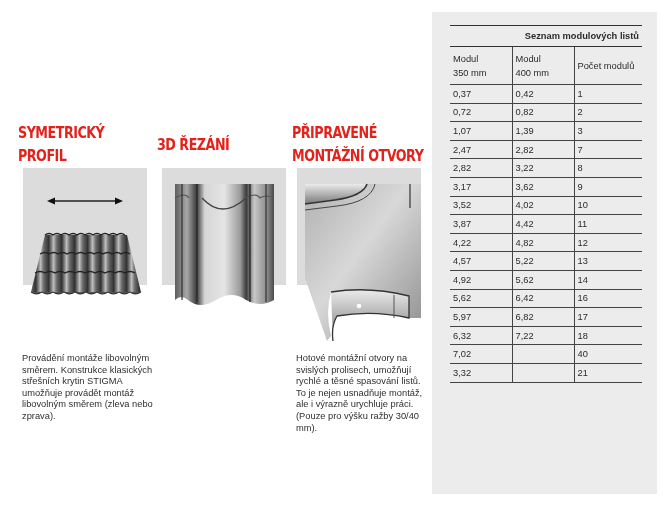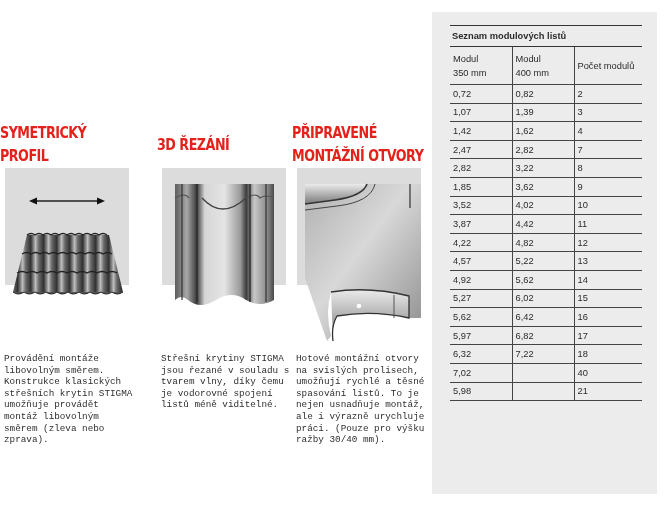--- a/index.html
+++ b/index.html
@@ -1,34 +1,34 @@
 <!DOCTYPE html>
 <html><head>
 <meta charset="utf-8">
 <style>
   html, body { margin:0; padding:0; }
   body { width:669px; height:506px; background:#ffffff; position:relative; overflow:hidden;
          font-family:"Liberation Sans", sans-serif; color:#2b2b2b; }
   .feature { position:absolute; top:0; width:132px; height:506px; }
-  .f1 { left:0; } .f2 { left:157px; } .f3 { left:292px; }
+  .f1 { left:18px; } .f2 { left:157px; } .f3 { left:292px; }
   .title { position:absolute; left:0; color:#e3221b; font-family:"DejaVu Sans", sans-serif;
            font-weight:bold; font-size:15.5px; line-height:23px; letter-spacing:-0.6px;
            transform:scaleX(0.82); transform-origin:left top; white-space:nowrap; }
   .f1 .title { top:122px; }
   .f2 .title { top:134px; }
   .f3 .title { top:122px; }
   .img { position:absolute; left:5px; top:168px; width:124px; height:173px; }
   .img .bg { position:absolute; left:0; top:0; width:124px; height:117px; background:#dcdcdc; }
   .desc { position:absolute; left:4px; top:353px; font-size:9.3px; line-height:11.6px; color:#2e2e2e;
-          width:132px;font-family:Liberation Mono, monospace; }
+          width:132px; }
   .f3 .desc { width:134px; }
   .panel { position:absolute; left:432px; top:12px; width:225px; height:482px; background:#ececec; }
   table { position:absolute; left:450px; top:25px; width:192px; border-collapse:collapse;
           font-size:9.3px; color:#2b2b2b; }
-  table th.cap { text-align:left; font-weight:bold; font-size:9.3px; padding:3px 3px 3px 2px;
+  table th.cap { text-align:right; font-weight:bold; font-size:9.3px; padding:3px 3px 3px 2px;
                  border-top:1.3px solid #333; border-bottom:1.3px solid #333; height:14px; }
   table td { padding:0 3px; height:17.6px; border-bottom:1.3px solid #444; vertical-align:middle; }
   table td + td { border-left:1.3px solid #444; }
   tr.head td { height:37px; line-height:14px; }
   col.c1 { width:62px; } col.c2 { width:62px; } col.c3 { width:68px; }
 </style>
 </head>
 <body>
 
 <div class="feature f1">
@@ -88,21 +88,20 @@
       </defs>
       <path d="M13,16 L112,16 L112,132 q-14,8 -28,0 q-14,-10 -30,0 q-16,10 -28,0 q-7,-6 -13,0 Z" fill="url(#tg2)"></path>
       <path d="M40,30 q20,22 44,0" fill="none" stroke="#444" stroke-width="1.4"></path>
       <path d="M13,30 q10,-6 14,0 M84,30 q10,-6 14,0 q6,-4 14,0" fill="none" stroke="#555" stroke-width="1.2"></path>
       <line x1="20" y1="16" x2="20" y2="132" stroke="#333" stroke-width="1.2"></line>
       <line x1="35" y1="16" x2="35" y2="134" stroke="#2e2e2e" stroke-width="1.5"></line>
       <line x1="88" y1="16" x2="88" y2="134" stroke="#2e2e2e" stroke-width="1.5"></line>
       <line x1="104" y1="16" x2="104" y2="134" stroke="#333" stroke-width="1.2"></line>
     </svg>
   </div>
-  <div class="desc">Střešní krytiny STIGMA jsou řezané v souladu s tvarem vlny, díky čemu je vodorovné spojení listů méně viditelné.</div>
 </div>
 
 <div class="feature f3">
   <div class="title">
     <div>PŘIPRAVENÉ</div>
     <div>MONTÁŽNÍ OTVORY</div>
   </div>
   <div class="img">
     <div class="bg"></div>
     <svg width="124" height="173" style="position:absolute;left:0;top:0">
@@ -149,47 +148,47 @@
           <div>350 mm</div>
         </td>
       <td>
           <div>Modul</div>
           <div>400 mm</div>
         </td>
       <td>
           <div>Počet modulů</div>
         </td>
     </tr>
+  <tr>
+        <td>0,37</td>
+        <td>0,42</td>
+        <td>1</td>
+      </tr>
       <tr>
         <td>0,72</td>
         <td>0,82</td>
         <td>2</td>
       </tr>
       <tr>
         <td>1,07</td>
         <td>1,39</td>
         <td>3</td>
       </tr>
       <tr>
-        <td>1,42</td>
-        <td>1,62</td>
-        <td>4</td>
-      </tr>
-      <tr>
         <td>2,47</td>
         <td>2,82</td>
         <td>7</td>
       </tr>
       <tr>
         <td>2,82</td>
         <td>3,22</td>
         <td>8</td>
       </tr>
       <tr>
-        <td>1,85</td>
+        <td>3,17</td>
         <td>3,62</td>
         <td>9</td>
       </tr>
       <tr>
         <td>3,52</td>
         <td>4,02</td>
         <td>10</td>
       </tr>
       <tr>
         <td>3,87</td>
@@ -205,43 +204,38 @@
         <td>4,57</td>
         <td>5,22</td>
         <td>13</td>
       </tr>
       <tr>
         <td>4,92</td>
         <td>5,62</td>
         <td>14</td>
       </tr>
       <tr>
-        <td>5,27</td>
-        <td>6,02</td>
-        <td>15</td>
-      </tr>
-      <tr>
         <td>5,62</td>
         <td>6,42</td>
         <td>16</td>
       </tr>
       <tr>
         <td>5,97</td>
         <td>6,82</td>
         <td>17</td>
       </tr>
       <tr>
         <td>6,32</td>
         <td>7,22</td>
         <td>18</td>
       </tr>
       <tr>
         <td>7,02</td>
         <td></td>
         <td>40</td>
       </tr>
       <tr>
-        <td>5,98</td>
+        <td>3,32</td>
         <td></td>
         <td>21</td>
       </tr>
     </tbody>
 </table>
 
 </body></html>

